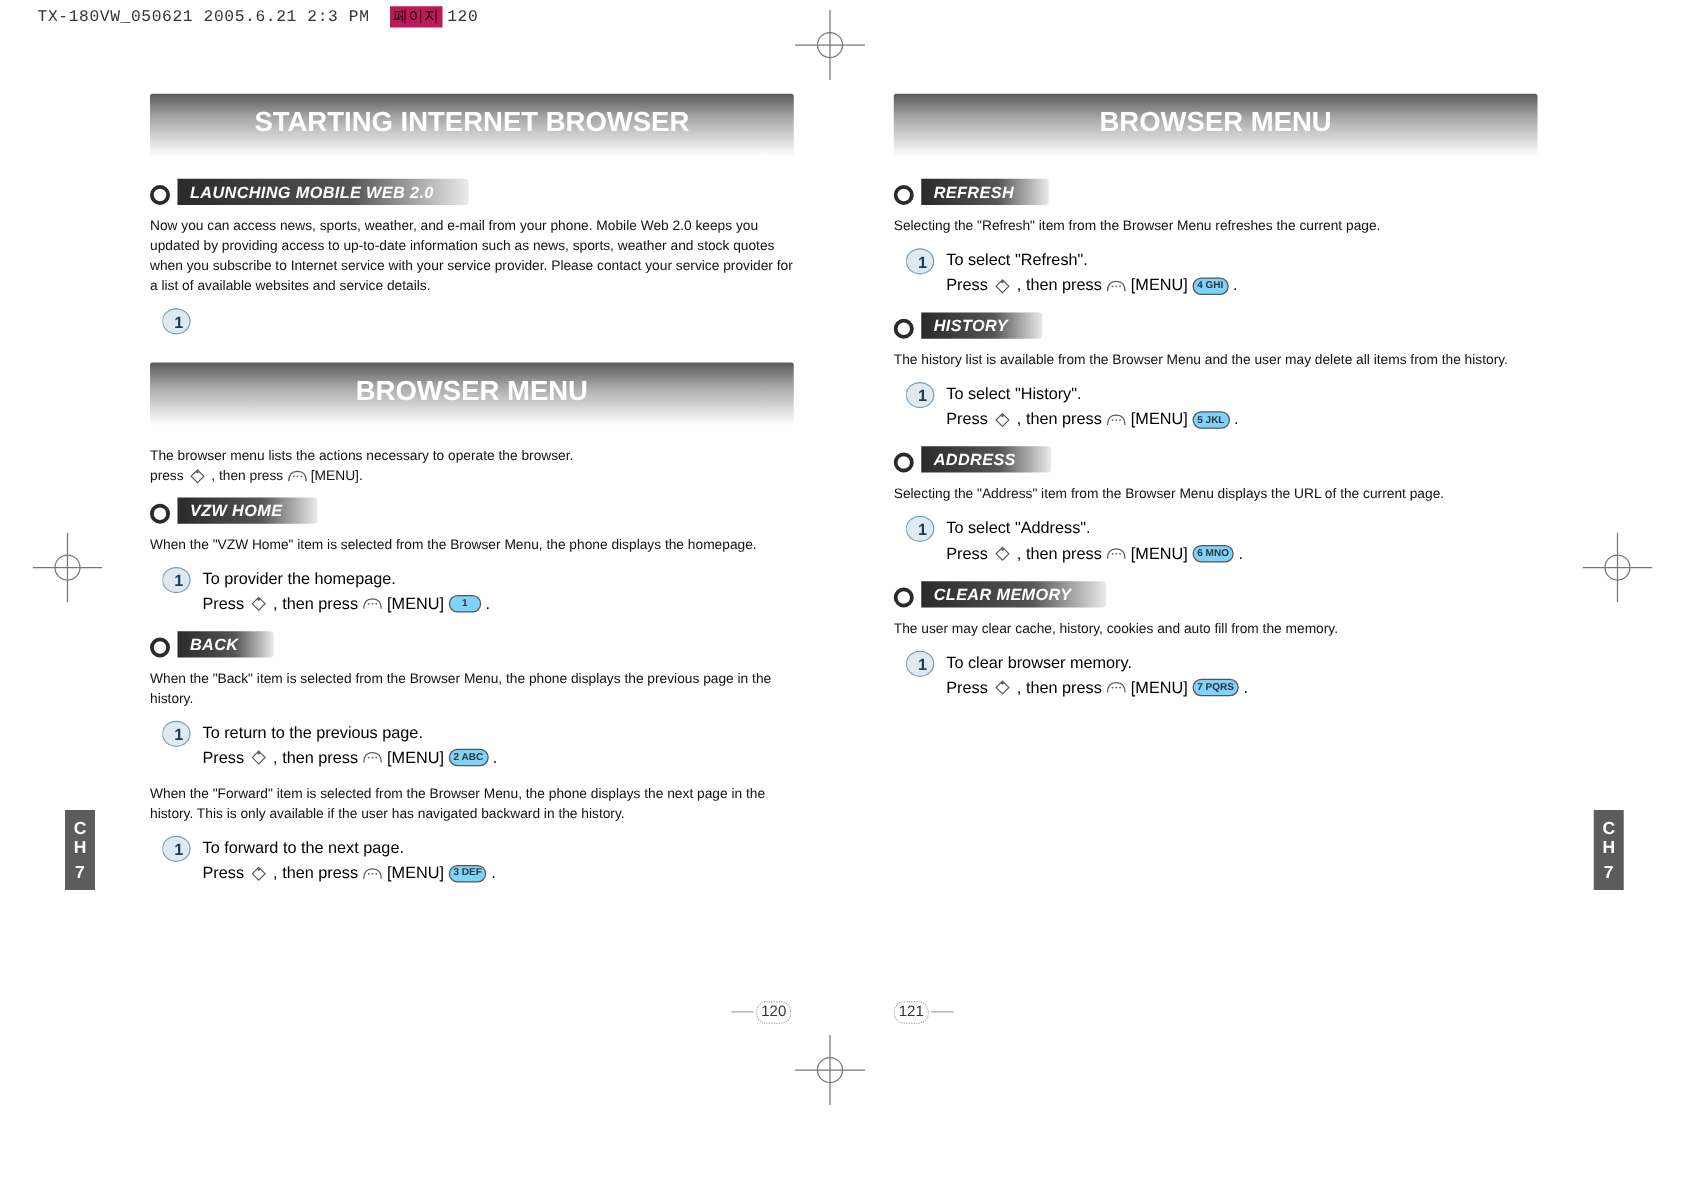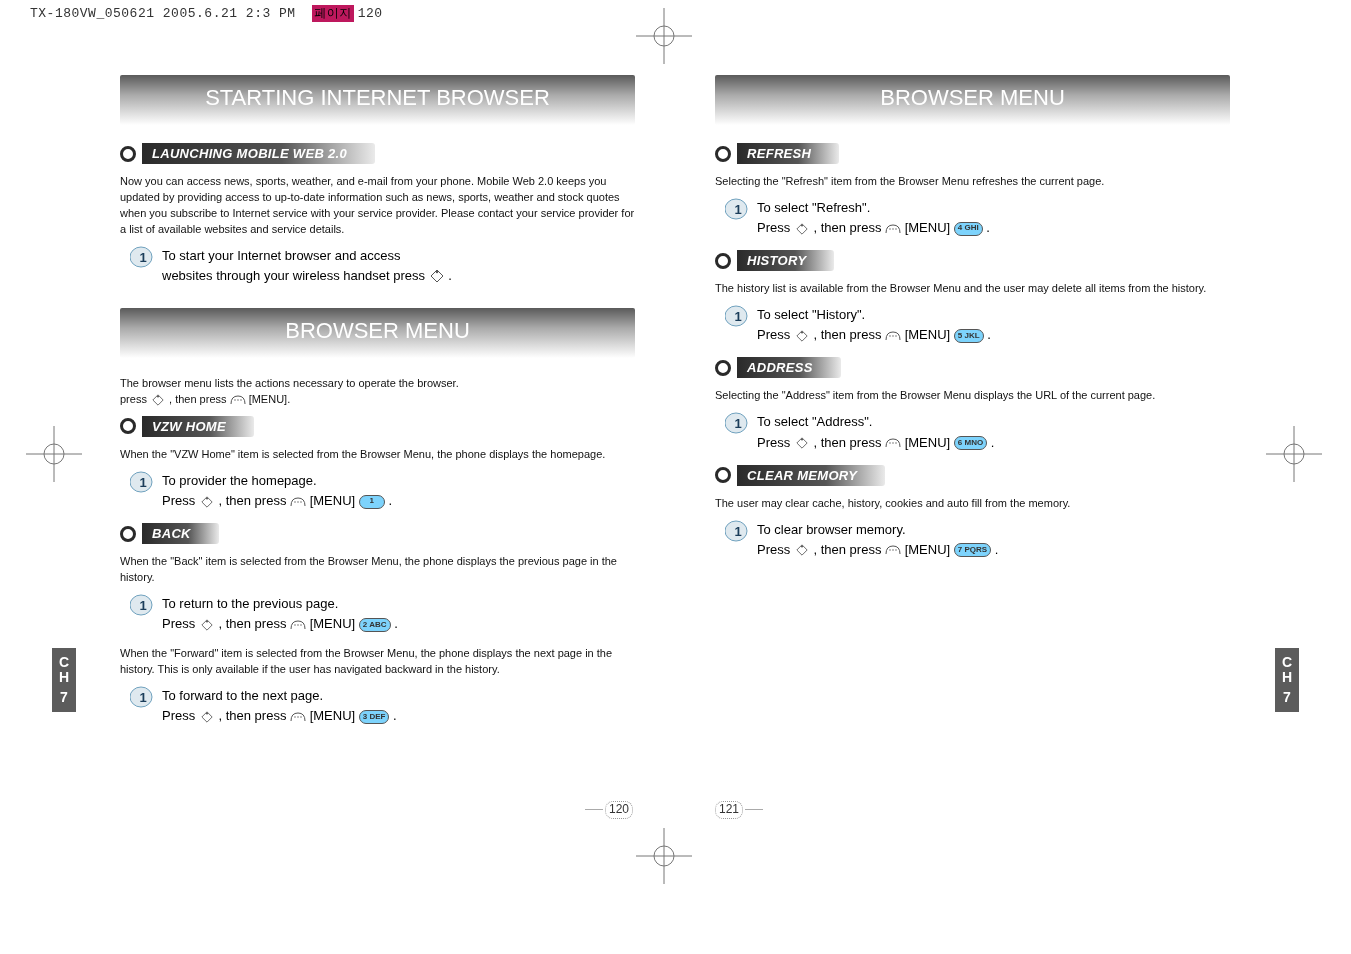--- a/index.html
+++ b/index.html
@@ -41,31 +41,31 @@
       padding: 40px 60px 10px 60px;
       position: relative;
     }
     .page.left { padding-left: 70px; padding-right: 40px; }
     .page.right { padding-left: 40px; padding-right: 70px; }
 
     .big-title {
       margin: 10px 0 18px 0;
       color: #fff;
       font-size: 22px;
-      font-weight: 400;
+      font-weight: 700;
       text-align: center;
       padding: 10px 8px 14px 8px;
       background: linear-gradient(to bottom, #5a5a5a 0%, #aaa 40%, #dcdcdc 75%, #ffffff 100%);
       border-radius: 2px;
     }
 
     .pill-heading {
       margin: 8px 0 10px 0;
       display: flex;
-      align-items: center;
+      align-items: flex-end;
       gap: 6px;
     }
     .pill-heading .bullet-ring {
       width: 16px; height: 16px;
       border: 3px solid #2a2a2a;
       border-radius: 50%;
       background: transparent;
       flex: 0 0 auto;
     }
     .pill-heading .label {
@@ -245,33 +245,20 @@
       <span class="label">LAUNCHING MOBILE WEB 2.0</span>
     </div>
     <p class="section-body">Now you can access news, sports, weather, and e-mail from your phone. Mobile Web 2.0 keeps you updated by providing access to up-to-date information such as news, sports, weather and stock quotes when you subscribe to Internet service with your service provider. Please contact your service provider for a list of available websites and service details.</p>
     <div class="step">
       <span class="stepnum">
         <svg width="24" height="22" viewBox="0 0 24 22">
             <ellipse cx="11" cy="11" rx="11" ry="10" fill="#dfe9ef" stroke="#6fa1be" stroke-width="1"></ellipse>
             <text x="13" y="16" text-anchor="middle" font-size="13" font-weight="700" fill="#1b3d5a">1</text>
           </svg>
       </span>
-      <span class="step-text">
-        <span>To start your Internet browser and access</span>
-        <span class="sub">
-          <span>websites through your wireless handset press</span>
-          <span class="icon-inline icon-nav">
-            <svg width="14" height="14" viewBox="0 0 14 14">
-                <polygon points="7,1 13,7 7,13 1,7" fill="none" stroke="#555" stroke-width="1"></polygon>
-                <circle cx="7" cy="3" r="1.2" fill="#555"></circle>
-              </svg>
-          </span>
-          <span>.</span>
-        </span>
-      </span>
     </div>
 
     <div class="big-title" style="margin-top:22px">BROWSER MENU</div>
     <p class="section-body">
       <span>The browser menu lists the actions necessary to operate the browser.</span><br>
       <span>press</span>
       <span class="icon-inline icon-nav">
           <svg width="12" height="12" viewBox="0 0 14 14">
             <polygon points="7,1 13,7 7,13 1,7" fill="none" stroke="#555" stroke-width="1"></polygon>
             <circle cx="7" cy="3" r="1.2" fill="#555"></circle>

